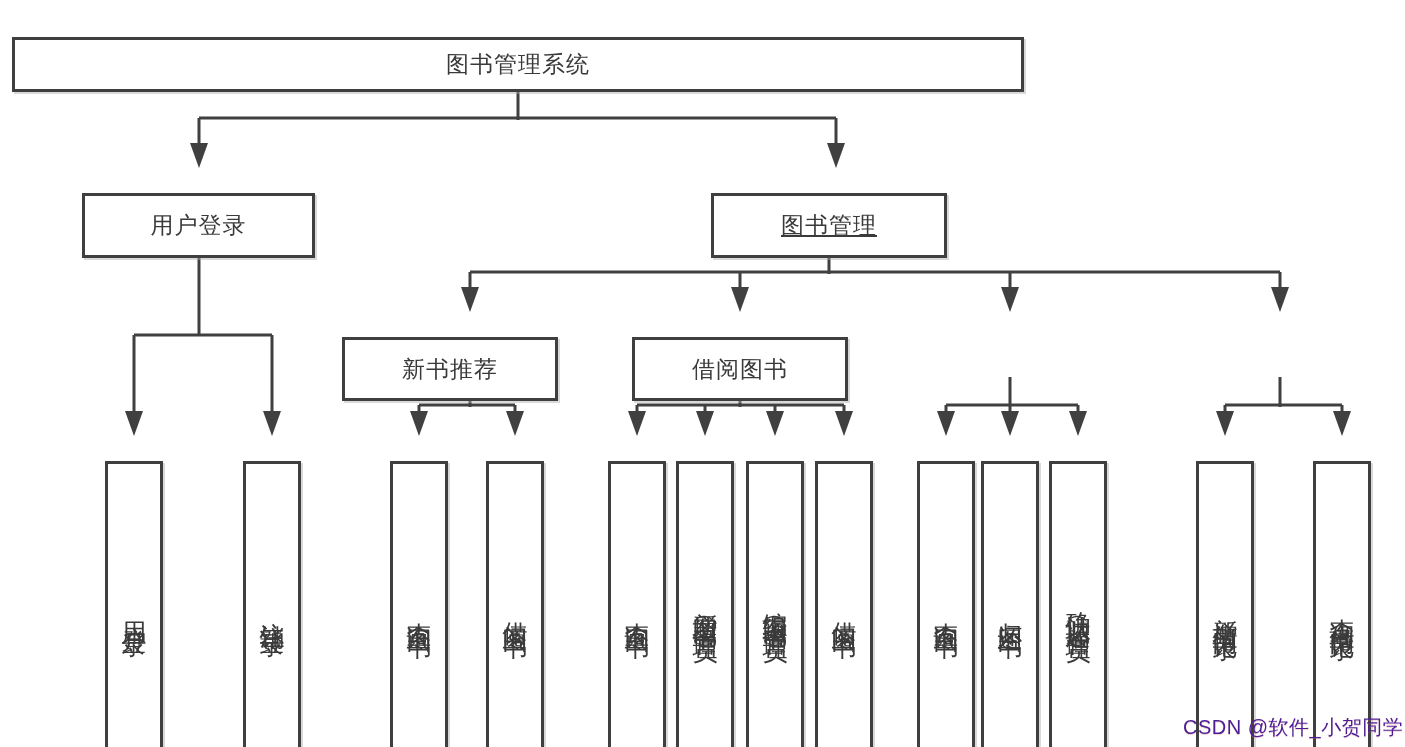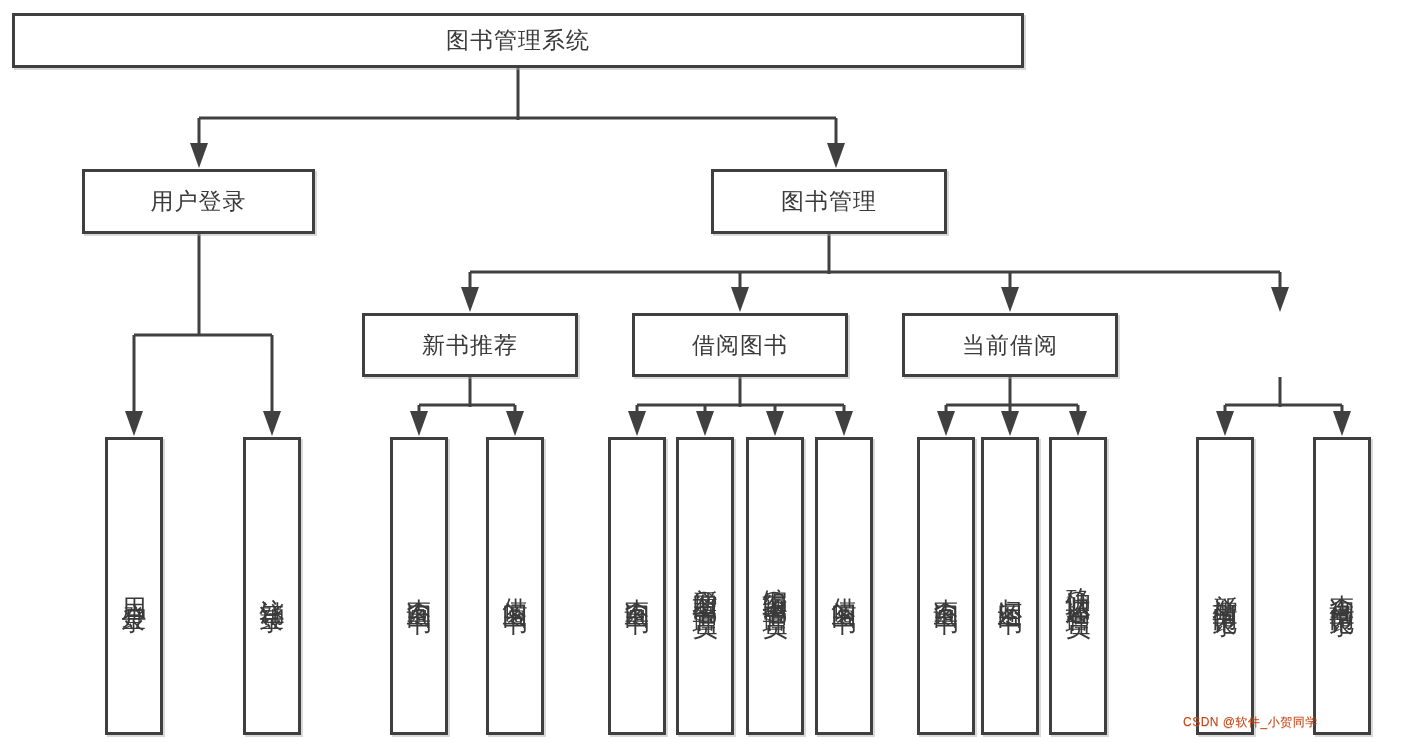--- a/index.html
+++ b/index.html
@@ -19,41 +19,42 @@
   .box {
     position: absolute;
     box-sizing: border-box;
     background: #ffffff;
     border: 3px solid #3f3f3f;
     box-shadow: 2px 2px 0 rgba(170,170,170,0.45);
     display: flex;
     align-items: center;
     justify-content: center;
     color: #3a3a3a;
+    margin-top: 24px;
   }
   .box.h { font-size: 23px; letter-spacing: 1px; }
   .box.root { left: 12px; top: 13px; width: 1012px; height: 55px; }
   .box.lvl2 { height: 65px; top: 169px; }
   .box.lvl3 { height: 64px; top: 313px; width: 216px; }
   .box.v { top: 437px; height: 298px; width: 58px; }
   .vtext {
     writing-mode: vertical-rl;
     text-orientation: mixed;
     font-size: 25px;
     letter-spacing: 4px;
     line-height: 1;
     white-space: nowrap;
     color: #3a3a3a;
   }
   .watermark {
     position: absolute;
     left: 1183px;
     top: 714px;
-    font-size: 12px;
-    color: #c2410c;
+    font-size: 20px;
+    color: #4c1d95;
     letter-spacing: 0.5px;
     text-shadow: 0 1px 0 rgba(216, 120, 120, 0.30);
     white-space: nowrap;
   }
 </style>
 </head>
 <body>
 
 <div class="canvas">
 
@@ -89,32 +90,29 @@
     </g>
   </svg>
 
   <div class="box h root">
     <span>图书管理系统</span>
   </div>
 
   <div class="box h lvl2" style="left:82px; width:233px;">
     <span>用户登录</span>
   </div>
-  <div class="box h lvl2" style="left:711px; width:236px;">
+  <div class="box h lvl2" style="left:711px; width:236px;text-decoration:underline;">
     <span>图书管理</span>
   </div>
 
-  <div class="box h lvl3" style="left:362px;">
+  <div class="box h lvl3" style="left:342px;">
     <span>新书推荐</span>
   </div>
   <div class="box h lvl3" style="left:632px;">
     <span>借阅图书</span>
-  </div>
-  <div class="box h lvl3" style="left:902px;">
-    <span>当前借阅</span>
   </div>
 
   <div class="box v" style="left:105px;">
     <span class="vtext">用户登录</span>
   </div>
   <div class="box v" style="left:243px;">
     <span class="vtext">注销登录</span>
   </div>
 
   <div class="box v" style="left:390px;">

